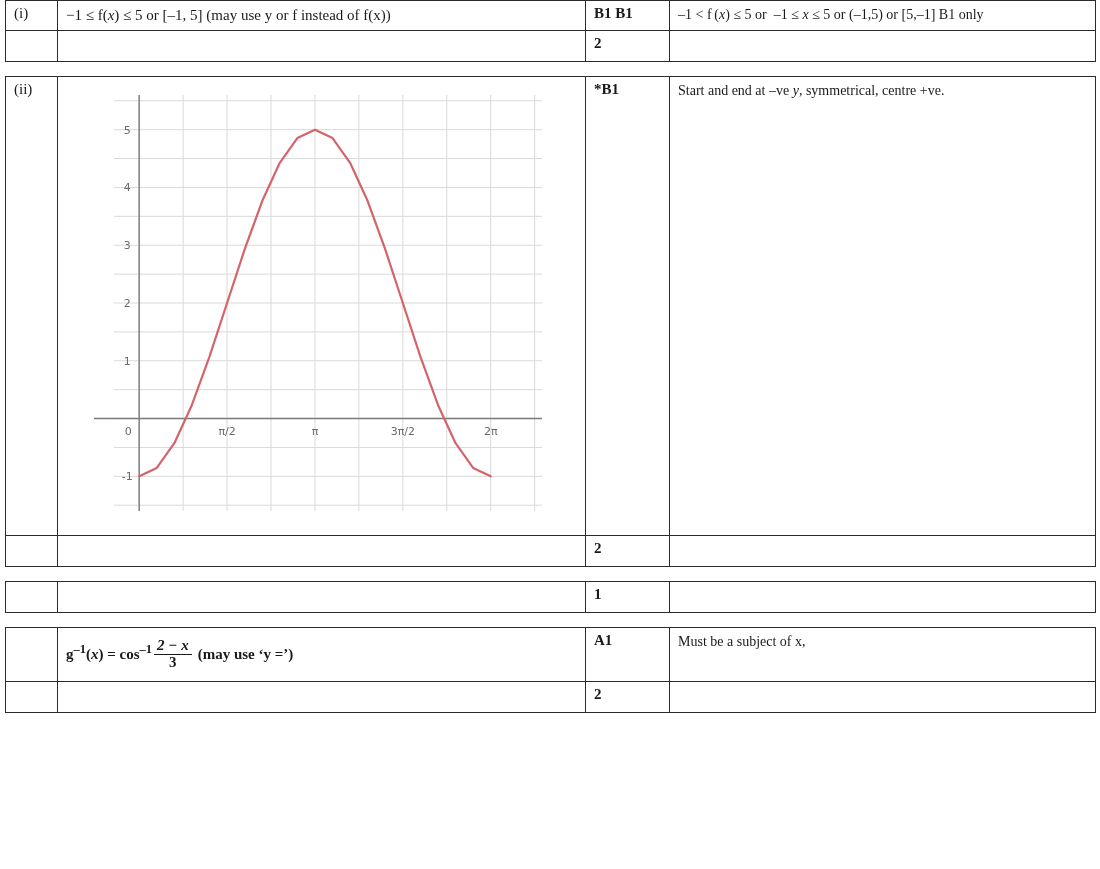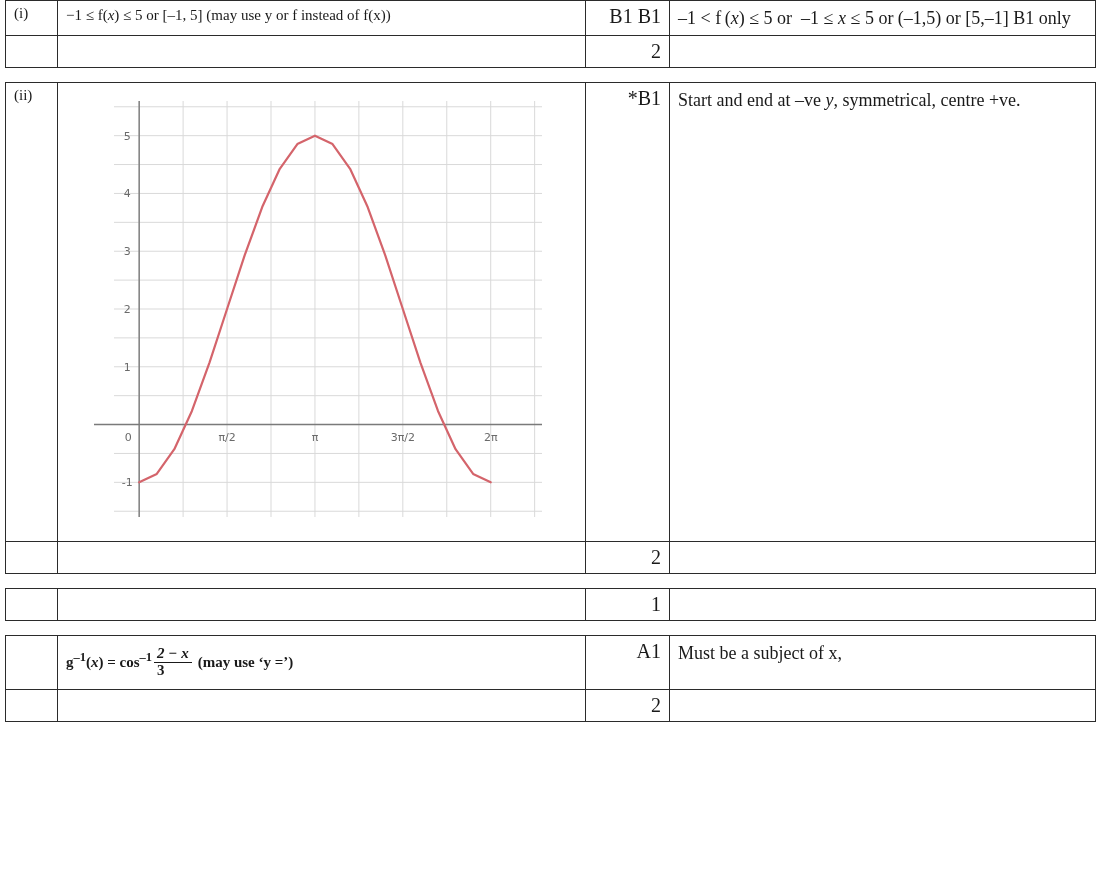--- a/index.html
+++ b/index.html
@@ -42,45 +42,45 @@
   td.label {
     text-align: left;
     padding-left: 6px;
     font-size: 15px;
   }
   td.work {
     font-size: 15px;
     line-height: 1.4;
   }
   td.mark {
-    text-align: right;
-    font-weight: normal;
+    font-weight: bold;
     padding-right: 10px;
-    font-size: 20px;
+    font-size: 15px;
     white-space: nowrap;
   }
   td.note {
-    font-size: 18px;
+    font-size: 14px;
     line-height: 1.45;
   }
   .blank-row td { height: 22px; }
   .ital { font-style: italic; }
   .sep-row td {
     border-left: none;
     border-right: none;
     border-top: none;
     height: 6px;
     padding: 0;
   }
   .nb { border: none !important; }
 
   
   .frac {
     display: inline-block;
     vertical-align: -0.55em;
+    text-align: center;
     line-height: 1.05;
     margin: 0 2px;
   }
   .frac .num { display: block; padding: 0 3px; }
   .frac .den { display: block; border-top: 1px solid #1a1a1a; padding: 0 3px; }
 
   
   .graph-cell { padding: 6px 4px 4px 4px; }
   .graph-wrap {
     position: relative;

